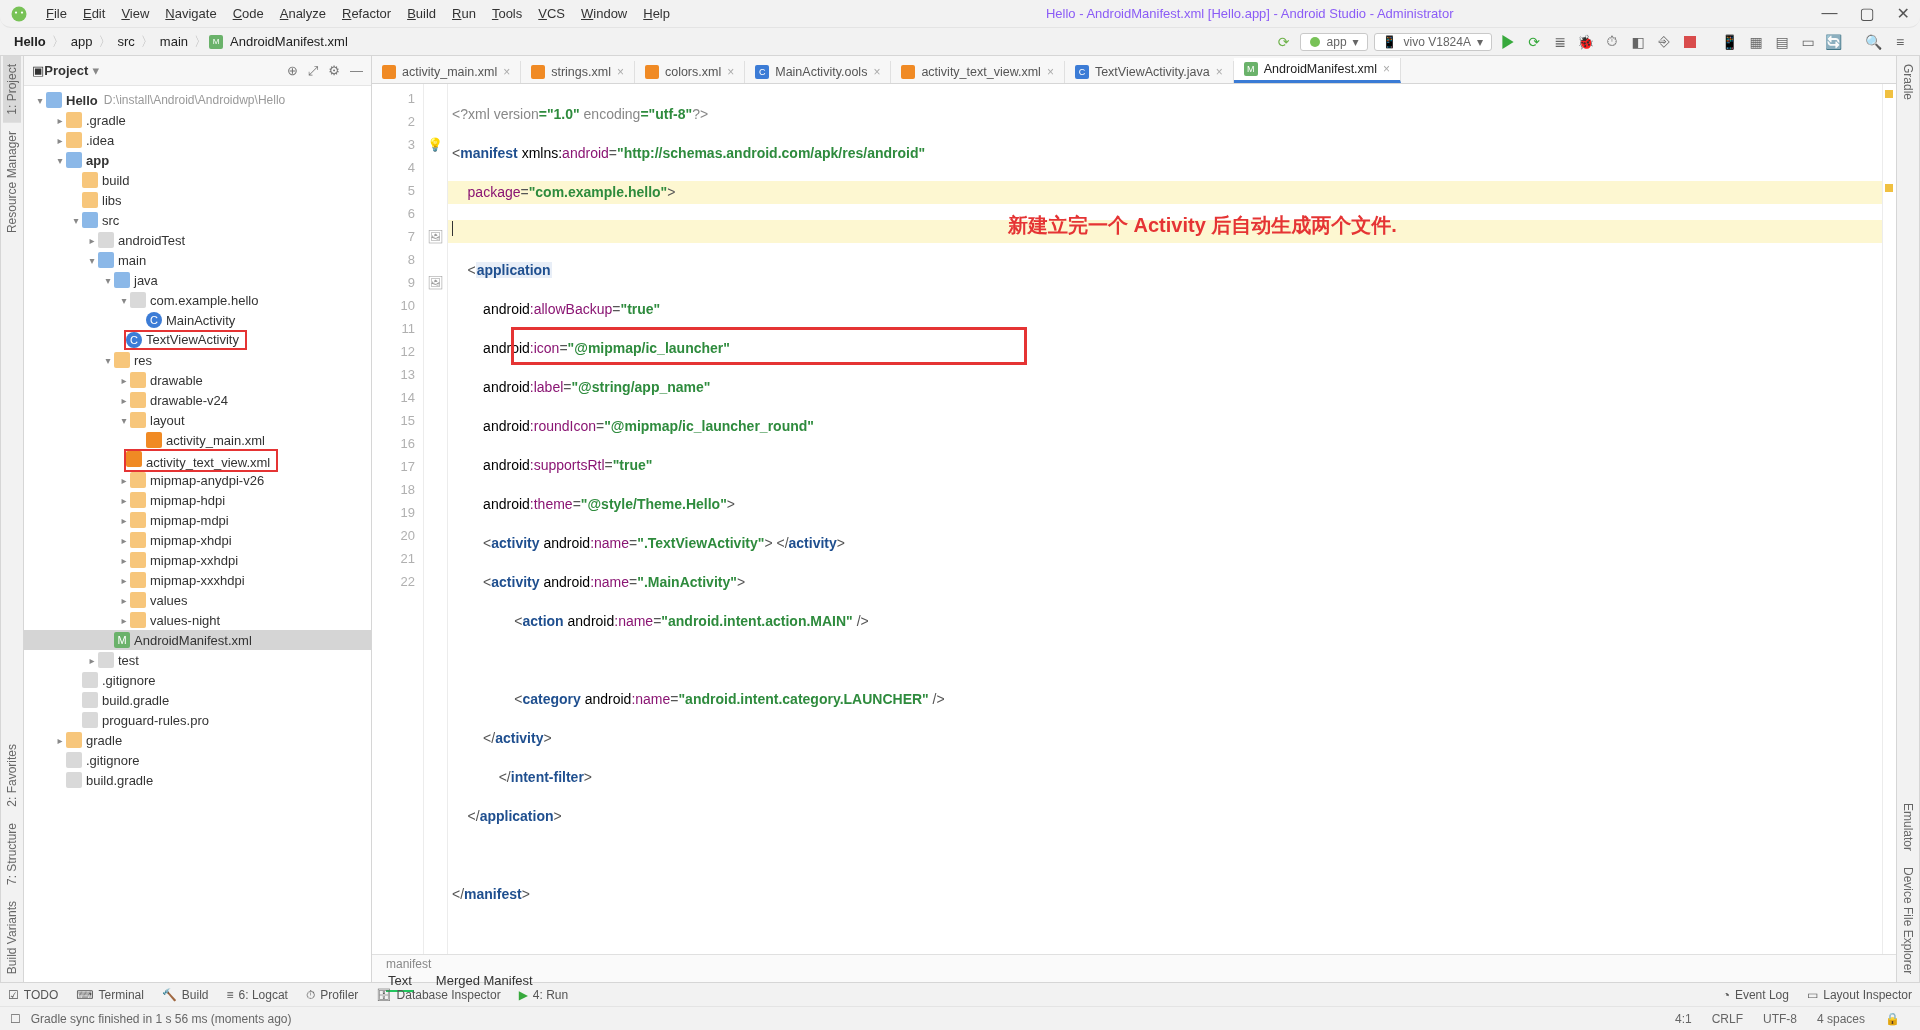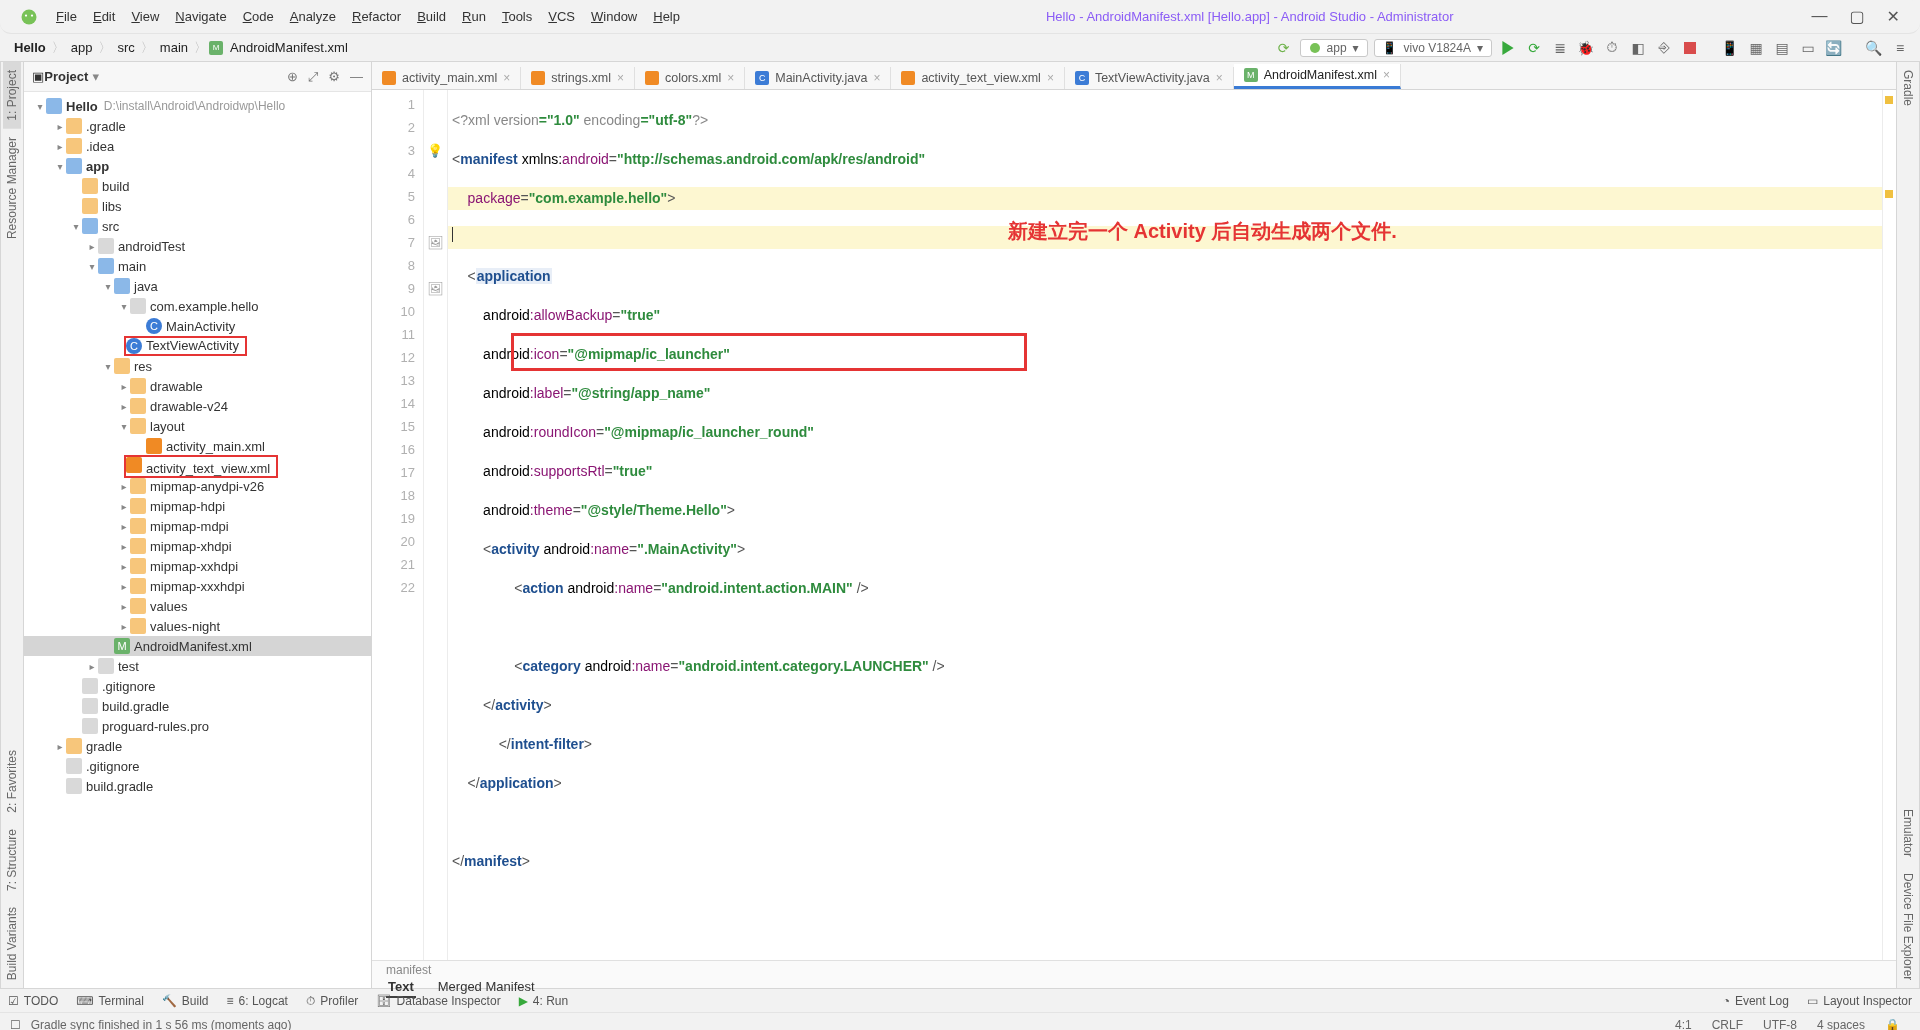--- a/index.html
+++ b/index.html
@@ -1,19 +1,19 @@
 <!DOCTYPE html>
 <html><head>
 <meta charset="utf-8">
 <style>
 * { margin: 0; padding: 0; box-sizing: border-box; font-family: "Segoe UI", Arial, sans-serif; }
 html, body { width: 1920px; height: 1030px; overflow: hidden; background: #f2f2f2; color: #333; font-size: 13px; }
 
 
-.menubar { height: 34px; display: flex; align-items: center; padding: 0 20px; background: #f2f2f2; border-bottom: 1px solid #e4e4e4; border-radius: 11px; }
+.menubar { height: 28px; display: flex; align-items: center; padding: 0 10px; background: #f2f2f2; border-bottom: 1px solid #e4e4e4; border-radius: 11px; }
 .menubar .logo { width: 18px; height: 18px; margin-right: 10px; }
 .menubar .menu-item { padding: 0 8px; cursor: pointer; }
 .menubar .menu-item .ul { text-decoration: underline; }
 .menubar .title { flex: 1; text-align: center; color: #8b5cf6; }
 .menubar .win-controls { display: flex; gap: 22px; font-size: 16px; color: #555; }
 
 
 .toolbar { height: 28px; display: flex; align-items: center; background: #f2f2f2; border-bottom: 1px solid #d6d6d6; }
 .breadcrumb { display: flex; align-items: center; padding-left: 10px; }
 .breadcrumb .crumb { padding: 0 4px; color: #222; }
@@ -74,21 +74,21 @@
 .tok-app { color: #1f4f8f; font-weight: bold; background: #e8eef7; padding: 0 1px; }
 .red-rect { position: absolute; border: 3px solid #e53434; pointer-events: none; }
 .red-anno { position: absolute; color: #e53434; font-family: "Microsoft YaHei", sans-serif; font-size: 20px; font-weight: bold; }
 .right-marks { width: 14px; background: #fff; border-left: 1px solid #ececec; position: relative; }
 .rm-warn { position: absolute; width: 8px; height: 8px; background: #f0c040; right: 3px; }
 
 .editor-footer { height: 28px; border-top: 1px solid #e0e0e0; background: #fafafa; display: flex; flex-direction: column; }
 .ef-path { padding: 2px 14px 0; color: #888; font-size: 12px; }
 .ef-tabs { display: flex; gap: 20px; padding: 0 14px; font-size: 13px; }
 .ef-tabs .eft { padding: 2px 2px; cursor: pointer; }
-.ef-tabs .eft.active { border-bottom: 2px solid #404040; font-weight: bold; }
+.ef-tabs .eft.active { border-bottom: 2px solid #22c55e; font-weight: normal; }
 
 
 .bottombar { height: 24px; display: flex; align-items: center; background: #f2f2f2; border-top: 1px solid #d6d6d6; font-size: 12px; color: #555; padding: 0 8px; gap: 18px; }
 .bottombar .bb-item { display: flex; align-items: center; gap: 5px; cursor: pointer; }
 .bottombar .spacer { flex: 1; }
 
 
 .statusbar { height: 24px; display: flex; align-items: center; background: #f2f2f2; border-top: 1px solid #e4e4e4; font-size: 12px; color: #666; padding: 0 10px; }
 .statusbar .spacer { flex: 1; }
 .statusbar .sb-item { padding: 0 10px; }
@@ -420,21 +420,21 @@
           <span>strings.xml</span>
           <span class="close">×</span>
         </div>
         <div class="tab">
           <span class="tab-ic fic-xml"></span>
           <span>colors.xml</span>
           <span class="close">×</span>
         </div>
         <div class="tab">
           <span class="tab-ic fic-class">C</span>
-          <span>MainActivity.java</span>
+          <span>MainActivity.ools</span>
           <span class="close">×</span>
         </div>
         <div class="tab">
           <span class="tab-ic fic-xml"></span>
           <span>activity_text_view.xml</span>
           <span class="close">×</span>
         </div>
         <div class="tab">
           <span class="tab-ic fic-class">C</span>
           <span>TextViewActivity.java</span>
@@ -500,20 +500,21 @@
 <div class="line"><span class="tok-punc">&lt;</span><span class="tok-tag">manifest </span><span class="tok-ns">xmlns:</span><span class="tok-attr">android</span><span class="tok-punc">=</span><span class="tok-str">"http://schemas.android.com/apk/res/android"</span></div>
 <div class="line hl"><span class="tok-attr">    package</span><span class="tok-punc">=</span><span class="tok-str">"com.example.hello"</span><span class="tok-punc">&gt;</span></div>
 <div class="line hl"><span style="border-left:1px solid #333;height:15px;display:inline-block"></span></div>
 <div class="line"><span class="tok-punc">    &lt;</span><span class="tok-app">application</span></div>
 <div class="line"><span class="tok-ns">        android</span><span class="tok-attr">:allowBackup</span><span class="tok-punc">=</span><span class="tok-str">"true"</span></div>
 <div class="line"><span class="tok-ns">        android</span><span class="tok-attr">:icon</span><span class="tok-punc">=</span><span class="tok-str">"@mipmap/ic_launcher"</span></div>
 <div class="line"><span class="tok-ns">        android</span><span class="tok-attr">:label</span><span class="tok-punc">=</span><span class="tok-str">"@string/app_name"</span></div>
 <div class="line"><span class="tok-ns">        android</span><span class="tok-attr">:roundIcon</span><span class="tok-punc">=</span><span class="tok-str">"@mipmap/ic_launcher_round"</span></div>
 <div class="line"><span class="tok-ns">        android</span><span class="tok-attr">:supportsRtl</span><span class="tok-punc">=</span><span class="tok-str">"true"</span></div>
 <div class="line"><span class="tok-ns">        android</span><span class="tok-attr">:theme</span><span class="tok-punc">=</span><span class="tok-str">"@style/Theme.Hello"</span><span class="tok-punc">&gt;</span></div>
+<div class="line"><span class="tok-punc">        &lt;</span><span class="tok-tag">activity </span><span class="tok-ns">android</span><span class="tok-attr">:name</span><span class="tok-punc">=</span><span class="tok-str">".TextViewActivity"</span><span class="tok-punc">&gt; &lt;/</span><span class="tok-tag">activity</span><span class="tok-punc">&gt;</span></div>
 <div class="line"><span class="tok-punc">        &lt;</span><span class="tok-tag">activity </span><span class="tok-ns">android</span><span class="tok-attr">:name</span><span class="tok-punc">=</span><span class="tok-str">".MainActivity"</span><span class="tok-punc">&gt;</span></div>
 <div class="line"><span class="tok-punc">                &lt;</span><span class="tok-tag">action </span><span class="tok-ns">android</span><span class="tok-attr">:name</span><span class="tok-punc">=</span><span class="tok-str">"android.intent.action.MAIN"</span><span class="tok-punc"> /&gt;</span></div>
 <div class="line"></div>
 <div class="line"><span class="tok-punc">                &lt;</span><span class="tok-tag">category </span><span class="tok-ns">android</span><span class="tok-attr">:name</span><span class="tok-punc">=</span><span class="tok-str">"android.intent.category.LAUNCHER"</span><span class="tok-punc"> /&gt;</span></div>
 <div class="line"><span class="tok-punc">        &lt;/</span><span class="tok-tag">activity</span><span class="tok-punc">&gt;</span></div>
 <div class="line"><span class="tok-punc">            &lt;/</span><span class="tok-tag">intent-filter</span><span class="tok-punc">&gt;</span></div>
 <div class="line"><span class="tok-punc">    &lt;/</span><span class="tok-tag">application</span><span class="tok-punc">&gt;</span></div>
 <div class="line"></div>
 <div class="line"><span class="tok-punc">&lt;/</span><span class="tok-tag">manifest</span><span class="tok-punc">&gt;</span></div>
 

